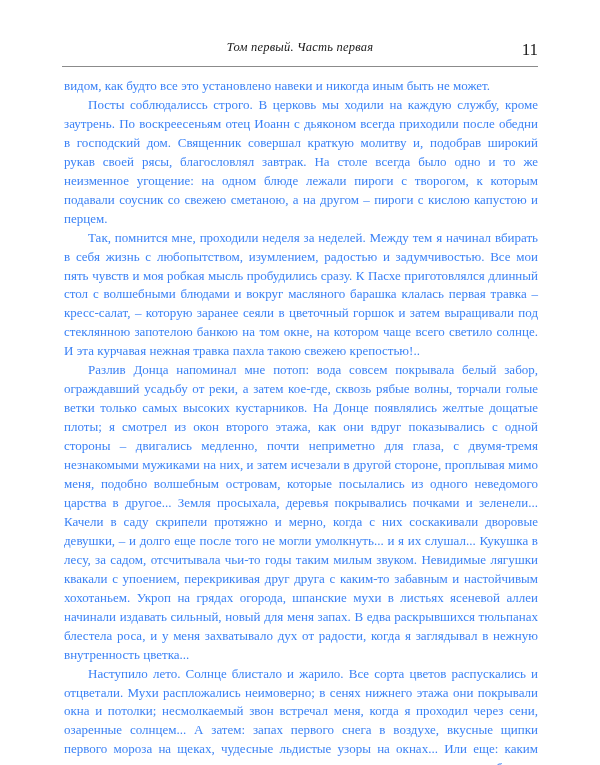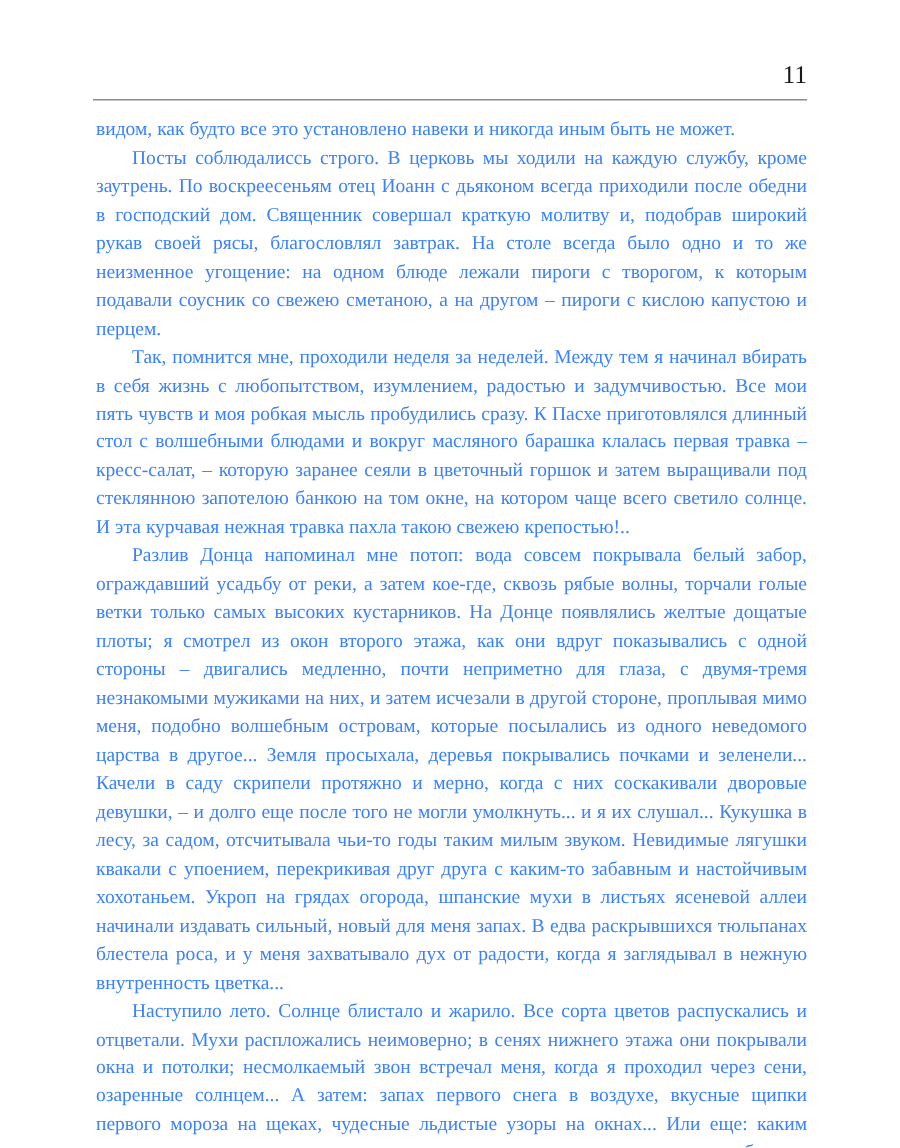--- a/index.html
+++ b/index.html
@@ -94,20 +94,21 @@
   .para.no-stretch-last::after {
     content: none;
   }
 </style>
 </head>
 <body>
 
 <div class="page">
 
   <div class="running-head">
+    <span class="running-head-title">Том первый. Часть первая</span>
     <span class="page-number">11</span>
   </div>
 
   <div class="head-rule"></div>
 
   <div class="text-block">
     <p class="para continuation no-stretch-last">видом, как будто все это установлено навеки и никогда иным быть не может.</p>
     <p class="para no-stretch-last">Посты соблюдалиссь строго. В церковь мы ходили на каждую службу, кроме заутрень. По воскреесеньям отец Иоанн с дьяконом всегда приходили после обедни в господский дом. Священник совершал краткую молитву и, подобрав широкий рукав своей рясы, благословлял завтрак. На столе всегда было одно и то же неизменное угощение: на одном блюде лежали пироги с творогом, к которым подавали соусник со свежею сметаною, а на другом – пироги с кислою капустою и перцем.</p>
     <p class="para no-stretch-last">Так, помнится мне, проходили неделя за неделей. Между тем я начинал вбирать в себя жизнь с любопытством, изумлением, радостью и задумчивостью. Все мои пять чувств и моя робкая мысль пробудились сразу. К Пасхе приготовлялся длинный стол с волшебными блюдами и вокруг масляного барашка клалась первая травка – кресс-салат, – которую заранее сеяли в цветочный горшок и затем выращивали под стеклянною запотелою банкою на том окне, на котором чаще всего светило солнце. И эта курчавая нежная травка пахла такою свежею крепостью!..</p>
     <p class="para no-stretch-last">Разлив Донца напоминал мне потоп: вода совсем покрывала белый забор, ограждавший усадьбу от реки, а затем кое-где, сквозь рябые волны, торчали голые ветки только самых высоких кустарников. На Донце появлялись желтые дощатые плоты; я смотрел из окон второго этажа, как они вдруг показывались с одной стороны – двигались медленно, почти неприметно для глаза, с двумя-тремя незнакомыми мужиками на них, и затем исчезали в другой стороне, проплывая мимо меня, подобно волшебным островам, которые посылались из одного неведомого царства в другое... Земля просыхала, деревья покрывались почками и зеленели... Качели в саду скрипели протяжно и мерно, когда с них соскакивали дворовые девушки, – и долго еще после того не могли умолкнуть... и я их слушал... Кукушка в лесу, за садом, отсчитывала чьи-то годы таким милым звуком. Невидимые лягушки квакали с упоением, перекрикивая друг друга с каким-то забавным и настойчивым хохотаньем. Укроп на грядах огорода, шпанские мухи в листьях ясеневой аллеи начинали издавать сильный, новый для меня запах. В едва раскрывшихся тюльпанах блестела роса, и у меня захватывало дух от радости, когда я заглядывал в нежную внутренность цветка...</p>

